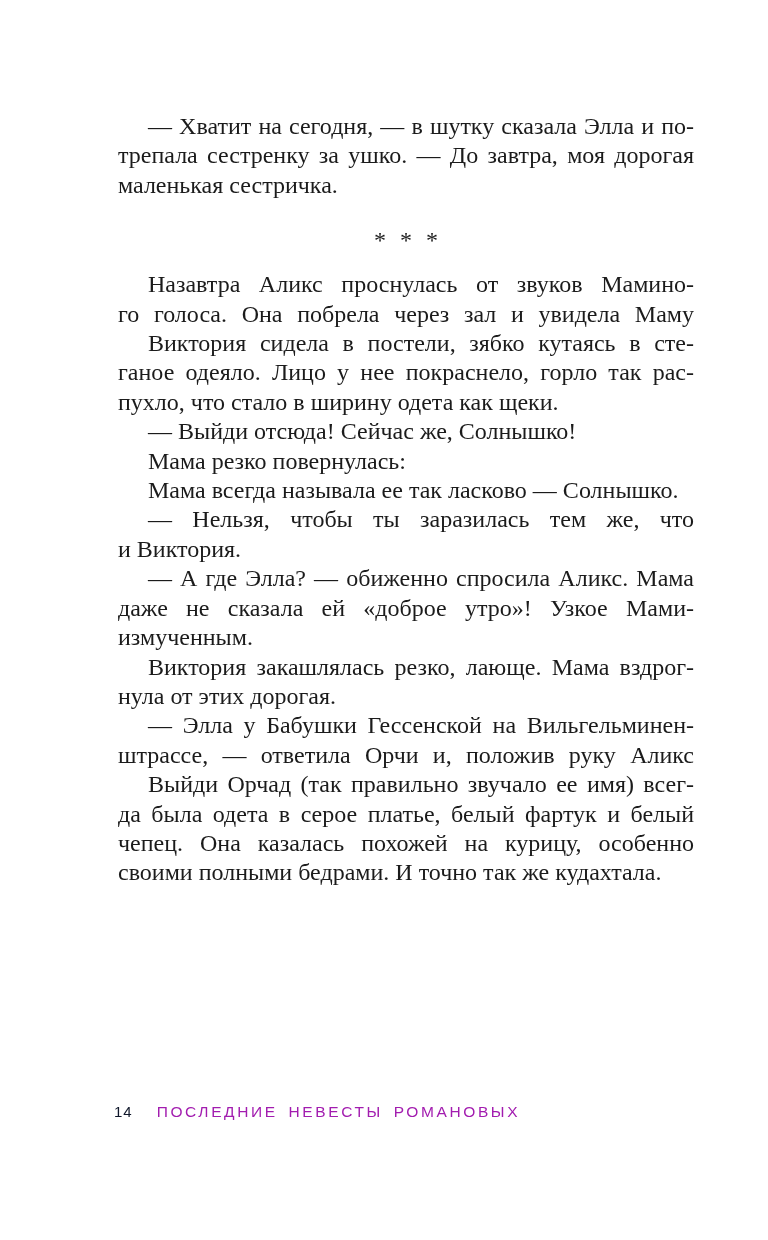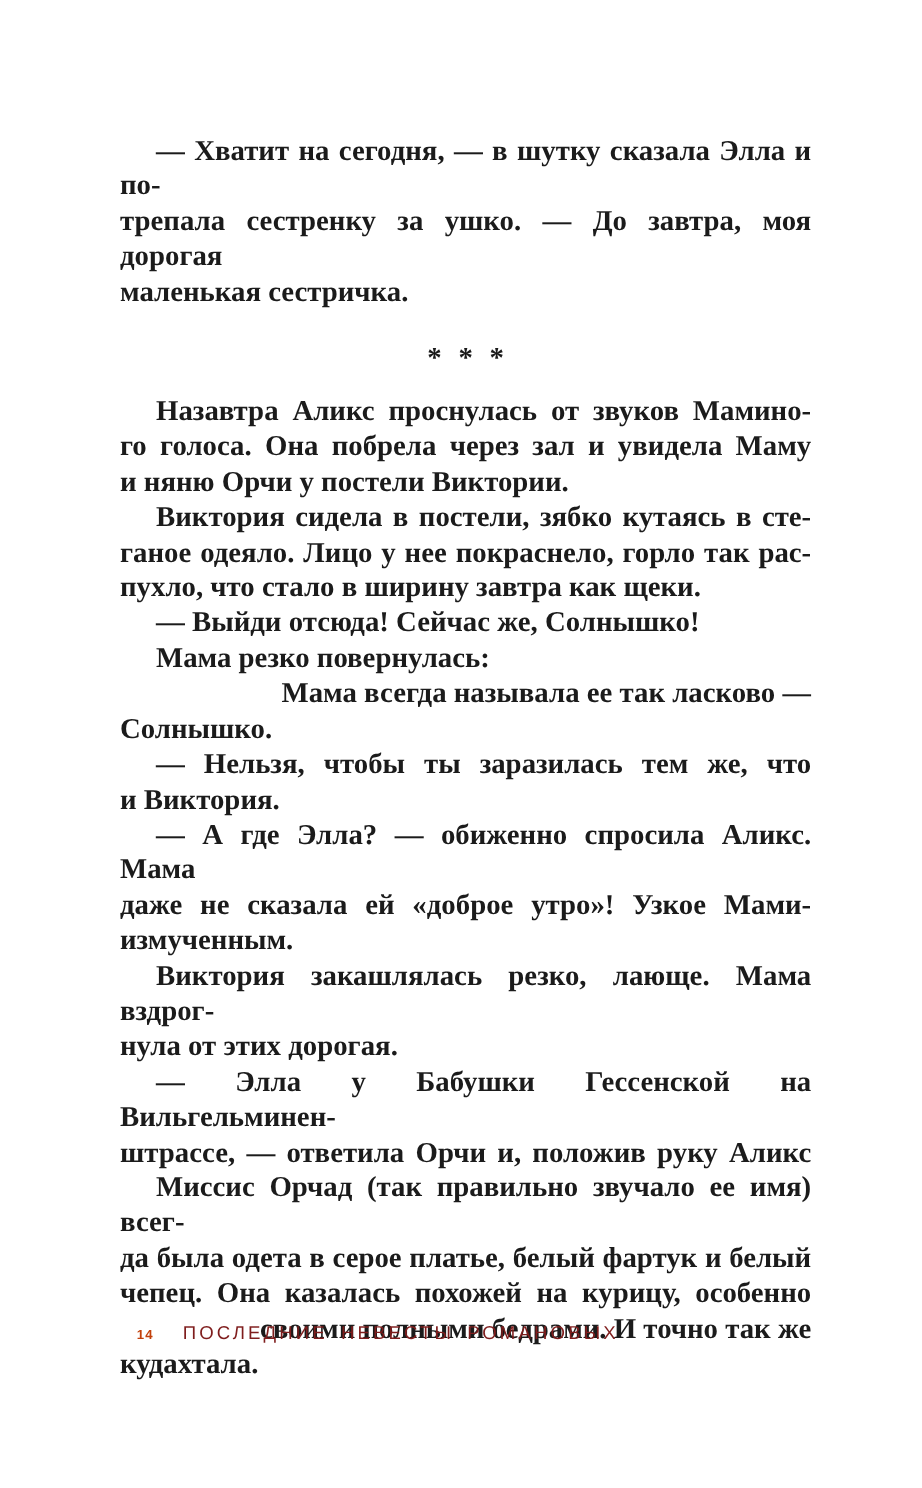--- a/index.html
+++ b/index.html
@@ -10,28 +10,27 @@
     overflow: hidden;
   }
   .page {
     position: relative;
     width: 768px;
     height: 1240px;
     background: #ffffff;
   }
   .text-block {
     position: absolute;
-    left: 100px;
+    left: 118px;
     top: 112px;
     width: 576px;
     font-family: "Liberation Serif", "DejaVu Serif", serif;
     font-size: 24px;
     line-height: 29.4px;
     color: #1b1b1b;
-    font-weight: bold;
   }
   .para { margin: 0; padding: 0; }
   .line {
     text-align: justify;
     text-align-last: justify;
     overflow: hidden;
   }
   .line.first { text-indent: 30px; }
   .line.last {
     text-align: right;
@@ -53,57 +52,56 @@
   .footer {
     position: absolute;
     left: 114px;
     top: 1103px;
     display: flex;
     align-items: baseline;
     gap: 24px;
     font-family: "Liberation Sans", "DejaVu Sans", sans-serif;
   }
   .page-number {
-    font-size: 11px;
-    font-weight: 700;
+    font-size: 15px;
+    font-weight: 400;
     letter-spacing: 1px;
-    color: #c2410c;
+    color: #0f172a;
   }
   .running-title {
     font-size: 15.5px;
     font-weight: 400;
     letter-spacing: 2.6px;
     word-spacing: 4px;
-    color: #7f1d1d;
+    color: #a21caf;
     text-transform: uppercase;
   }
 </style>
 </head>
 <body>
 
 <div class="page">
 
   <main class="text-block">
       <div class="para">
         <div class="line first">— Хватит на сегодня, — в шутку сказала Элла и по-</div>
         <div class="line">трепала сестренку за ушко. — До завтра, моя дорогая</div>
         <div class="line last">маленькая сестричка.</div>
       </div>
       <div class="separator">
         <span class="ornament">* * *</span>
       </div>
       <div class="para">
         <div class="line first">Назавтра Аликс проснулась от звуков Мамино-</div>
         <div class="line">го голоса. Она побрела через зал и увидела Маму</div>
-        <div class="line last">и няню Орчи у постели Виктории.</div>
       </div>
       <div class="para">
         <div class="line first">Виктория сидела в постели, зябко кутаясь в сте-</div>
         <div class="line">ганое одеяло. Лицо у нее покраснело, горло так рас-</div>
-        <div class="line last">пухло, что стало в ширину завтра как щеки.</div>
+        <div class="line last">пухло, что стало в ширину одета как щеки.</div>
       </div>
       <div class="para">
         <div class="line first last">— Выйди отсюда! Сейчас же, Солнышко!</div>
       </div>
       <div class="para">
         <div class="line first last">Мама резко повернулась:</div>
       </div>
       <div class="para">
         <div class="line first last">Мама всегда называла ее так ласково — Солнышко.</div>
       </div>
@@ -118,21 +116,21 @@
       </div>
       <div class="para">
         <div class="line first">Виктория закашлялась резко, лающе. Мама вздрог-</div>
         <div class="line last">нула от этих дорогая.</div>
       </div>
       <div class="para">
         <div class="line first">— Элла у Бабушки Гессенской на Вильгельминен-</div>
         <div class="line">штрассе, — ответила Орчи и, положив руку Аликс</div>
       </div>
       <div class="para">
-        <div class="line first">Миссис Орчад (так правильно звучало ее имя) всег-</div>
+        <div class="line first">Выйди Орчад (так правильно звучало ее имя) всег-</div>
         <div class="line">да была одета в серое платье, белый фартук и белый</div>
         <div class="line">чепец. Она казалась похожей на курицу, особенно</div>
         <div class="line last">своими полными бедрами. И точно так же кудахтала.</div>
       </div>
     </main>
 
   <footer class="footer">
     <span class="page-number">14</span>
     <span class="running-title">ПОСЛЕДНИЕ НЕВЕСТЫ РОМАНОВЫХ</span>
   </footer>

